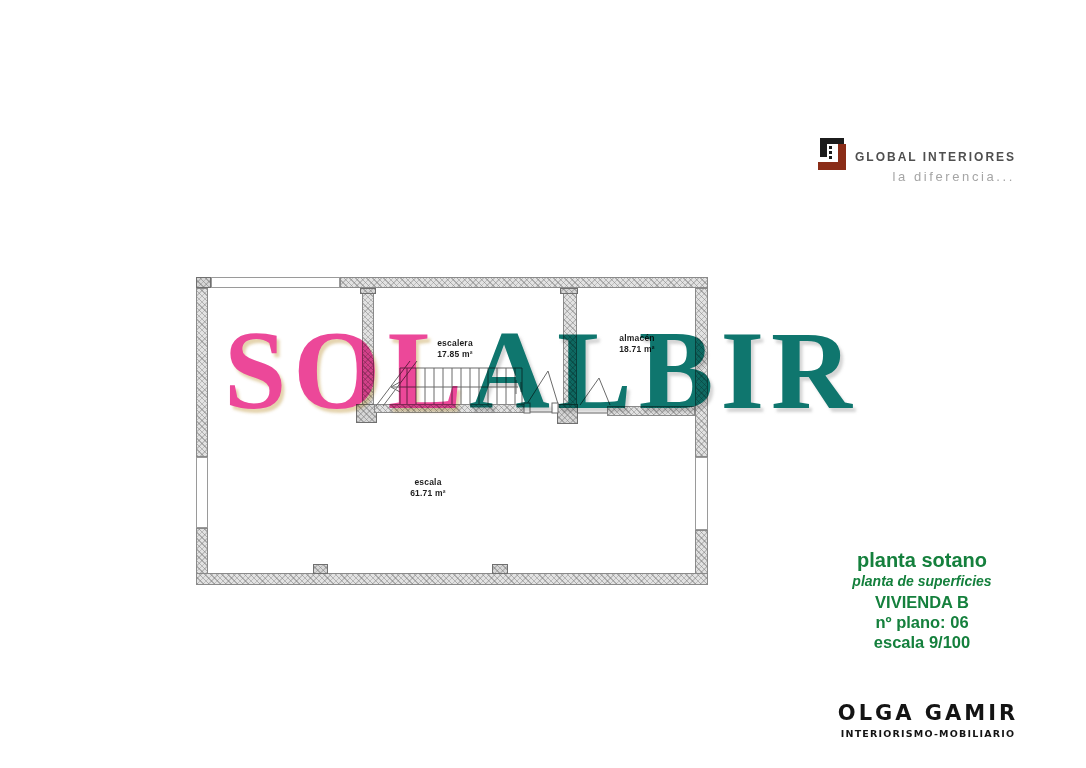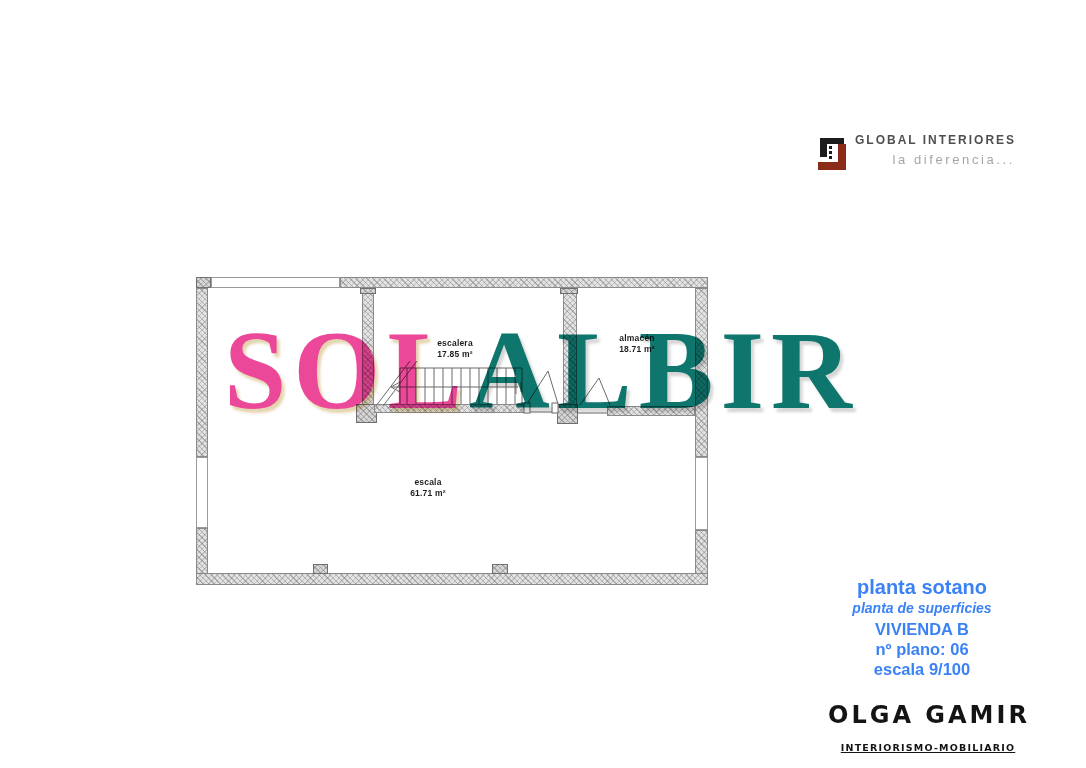--- a/index.html
+++ b/index.html
@@ -24,36 +24,36 @@
     letter-spacing:7px;mix-blend-mode:multiply;pointer-events:none;}
   .wm-sol{color:#ec4899;text-shadow:3px 4px 3px rgba(196,157,74,.45);}
   .wm-albir{color:#0f766e;text-shadow:3px 4px 3px rgba(150,150,150,.40);}
 
   
   .logo{position:absolute;left:810px;top:130px;width:230px;height:60px;}
   .logo-icon{position:absolute;left:6px;top:6px;width:34px;height:36px;}
   .li-part{position:absolute;}
   .li-black{background:#1c1c1c;}
   .li-maroon{background:#8a2c17;}
-  .logo-text{position:absolute;left:45px;top:3px;width:160px;}
+  .logo-text{position:absolute;left:45px;top:20px;width:160px;}
   .logo-brand{font-size:12px;font-weight:700;letter-spacing:2px;color:#4f4f4f;white-space:nowrap;}
   .logo-tagline{margin-top:5px;text-align:right;font-size:13px;letter-spacing:2.6px;color:#a5a5a5;white-space:nowrap;}
 
   
-  .title-block{position:absolute;left:822px;top:550px;width:200px;text-align:center;color:#3b82f6;margin-top:27px;}
+  .title-block{position:absolute;left:822px;top:550px;width:200px;text-align:center;color:#15803d;}
   .tb-l1{font-size:20px;font-weight:700;line-height:21px;}
   .tb-l2{font-size:14px;font-weight:700;font-style:italic;line-height:21px;}
   .tb-l3,.tb-l4,.tb-l5{font-size:16.5px;font-weight:700;line-height:20px;}
 
   
   .author-block{position:absolute;left:828px;top:701px;width:200px;text-align:center;color:#141414;}
-  .author-name{font-size:24px;font-weight:900;letter-spacing:3px;white-space:nowrap;
+  .author-name{font-size:21px;font-weight:900;letter-spacing:3px;white-space:nowrap;
                font-family:"DejaVu Sans",sans-serif;}
-  .author-sub{margin-top:13px;font-size:9.5px;font-weight:900;letter-spacing:1.2px;white-space:nowrap;
-               font-family:"DejaVu Sans",sans-serif;text-decoration:underline;}
+  .author-sub{margin-top:3px;font-size:9.5px;font-weight:900;letter-spacing:1.2px;white-space:nowrap;
+               font-family:"DejaVu Sans",sans-serif;}
 
   .linework{position:absolute;left:0;top:0;pointer-events:none;z-index:30;}
 </style>
 </head>
 <body>
 
 <div class="page">
 
   <div class="logo">
     <div class="logo-icon">

